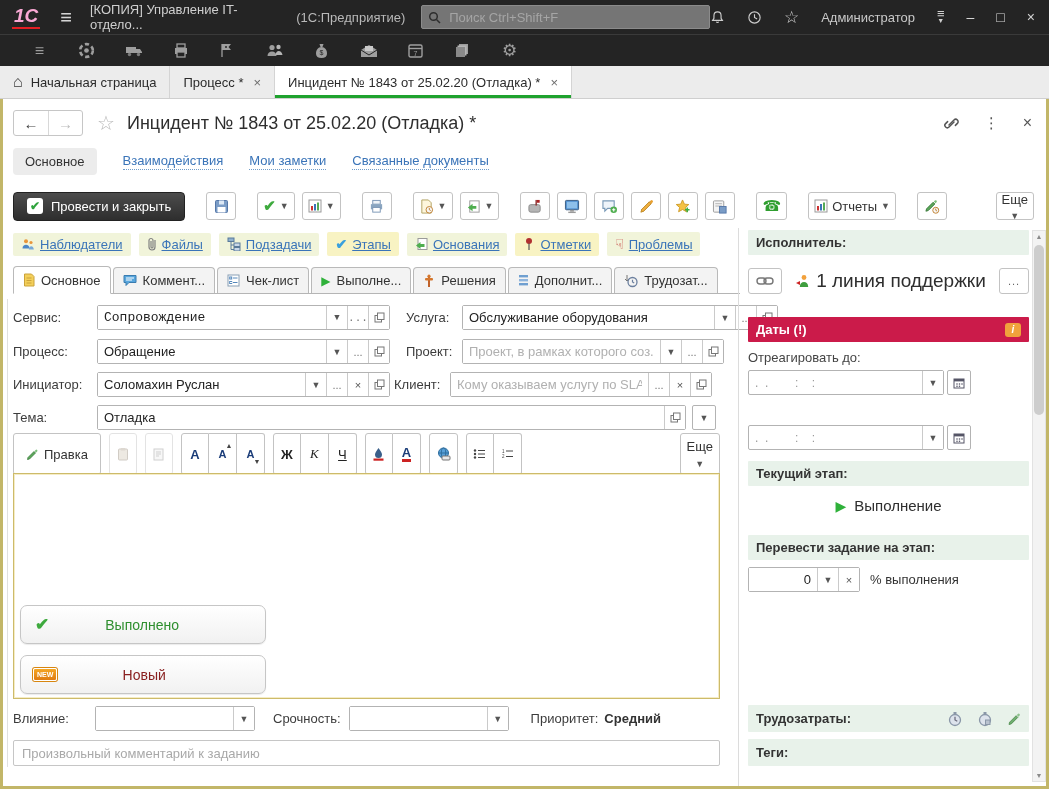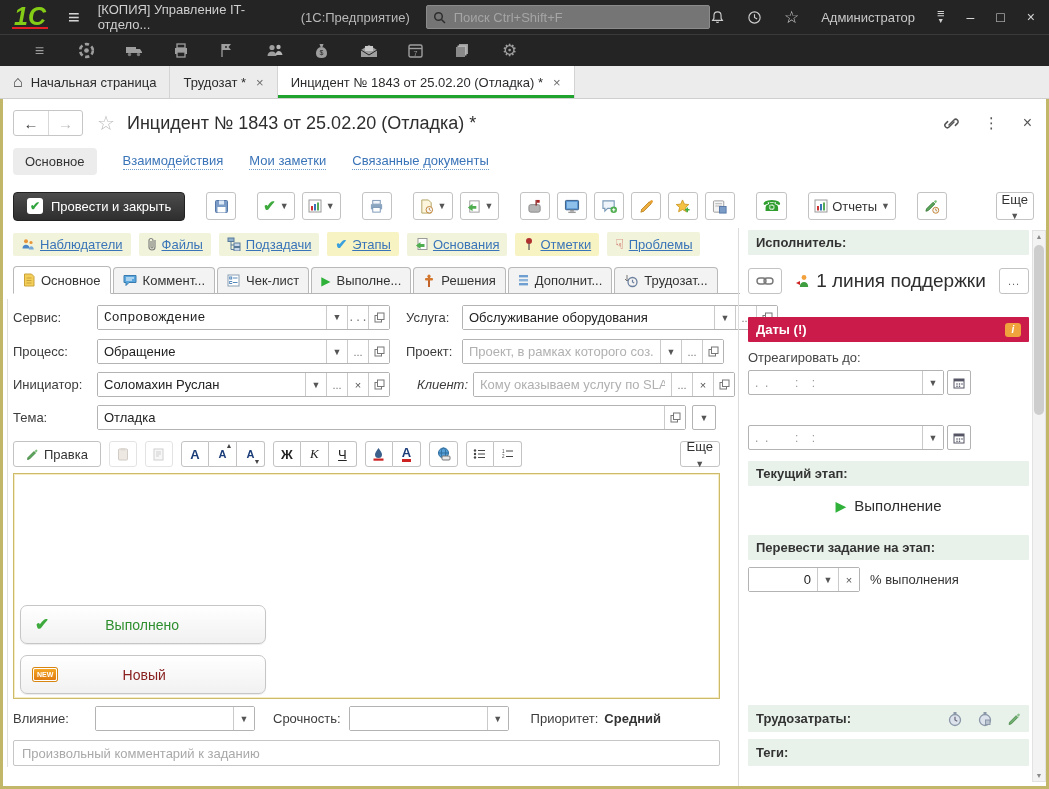--- a/index.html
+++ b/index.html
@@ -1,21 +1,21 @@
 <!DOCTYPE html>
 <html><head>
 <meta charset="utf-8">
 <style>
   html,body{margin:0;padding:0;background:#888;}
   *{box-sizing:border-box;}
   .window{position:relative;width:1049px;height:789px;background:#fff;overflow:hidden;
           font-family:"Liberation Sans",sans-serif;font-size:13px;color:#333;}
   
   .titlebar{position:absolute;top:0;left:0;right:0;height:34px;background:#242424;display:flex;align-items:center;color:#c9c9c9;}
-  .logo{color:#84cc16;font-weight:bold;font-style:italic;font-size:25px;margin:0 0 0 12px;border-bottom:2px solid #e31e24;line-height:20px;padding:0 2px 1px 2px;}
+  .logo{color:#f9a8d4;font-weight:bold;font-style:italic;font-size:19px;margin:0 0 0 12px;border-bottom:2px solid #e31e24;line-height:20px;padding:0 2px 1px 2px;}
   .tb-menu{font-size:20px;margin:0 18px 0 20px;color:#d5d5d5;cursor:pointer;}
   .tb-title{color:#cfcfcf;}
   .tb-app{color:#b9b9b9;margin-left:14px;}
   .tb-search{margin-left:16px;width:300px;height:24px;background:#757575;border:1px solid #8b8b8b;border-radius:2px;display:flex;align-items:center;padding:0 6px;gap:6px;}
   .tb-search input{background:transparent;border:none;outline:none;color:#dedede;font-size:13px;width:100%;font-family:inherit;}
   .tb-search input::placeholder{color:#a5a5a5;}
   .tb-right{margin-left:auto;display:flex;align-items:center;gap:22px;margin-right:14px;}
   .tb-ic{color:#cfcfcf;display:flex;align-items:center;justify-content:center;cursor:pointer;}
   .svc-menu{display:flex;flex-direction:column;align-items:center;line-height:7px;font-size:13px;}
   .winbtn{font-size:14px;color:#d5d5d5;cursor:pointer;}
@@ -73,21 +73,21 @@
   .frow{position:absolute;display:flex;align-items:center;}
   .flabel{color:#3c3c3c;}
   .igroup{display:inline-flex;border:1px solid #b3b3b3;border-radius:2px;height:25px;background:#fff;align-items:stretch;}
   .iinput{border:none;outline:none;padding:0 6px;font-size:13px;font-family:inherit;color:#222;min-width:0;}
   .iinput::placeholder{color:#b0b0b0;}
   .iseg{width:21px;display:flex;align-items:center;justify-content:center;border-left:1px solid #cacaca;color:#555;font-size:9px;cursor:pointer;background:#fff;}
   .iseg.txt{font-size:11px;color:#777;}
   .sq-btn{width:24px;height:25px;border:1px solid #b3b3b3;border-radius:2px;background:#fff;display:inline-flex;align-items:center;justify-content:center;font-size:9px;color:#555;cursor:pointer;}
   
   .etoolbar{position:absolute;top:341px;left:10px;width:707px;height:28px;display:flex;align-items:center;gap:8px;}
-  .eb{height:26px;min-width:28px;border:1px solid #c3c3c3;border-radius:3px;background:#fff;display:inline-flex;align-items:center;justify-content:center;padding:0 6px;cursor:pointer;gap:5px;}
+  .eb{height:42px;min-width:28px;border:1px solid #c3c3c3;border-radius:3px;background:#fff;display:inline-flex;align-items:center;justify-content:center;padding:0 6px;cursor:pointer;gap:5px;}
   .egroup{display:inline-flex;}
   .egroup .eb{border-radius:0;border-left:none;}
   .egroup .eb:first-child{border-radius:3px 0 0 3px;border-left:1px solid #c3c3c3;}
   .egroup .eb:last-child{border-radius:0 3px 3px 0;}
   .eb.dis{opacity:.45;cursor:default;}
   .bA{color:#1a3c78;font-weight:bold;font-size:13px;}
   .szA{position:relative;color:#1a3c78;font-weight:bold;font-size:11px;}
   .szA .ar{position:absolute;top:-6px;right:-6px;font-size:7px;color:#444;}
   .szA .ar.dn{top:auto;bottom:-5px;}
   .bB{font-weight:bold;font-size:13px;color:#222;}
@@ -240,21 +240,21 @@
     </span>
     <span class="ab-ic" style="font-size:17px;">⚙</span>
   </div>
 
   <div class="tabbar">
     <div class="wtab">
       <span class="home-ic">⌂</span>
       <span>Начальная страница</span>
     </div>
     <div class="wtab">
-      <span>Трудозат *</span>
+      <span>Процесс *</span>
       <span class="x">×</span>
     </div>
     <div class="wtab active">
       <span>Инцидент № 1843 от 25.02.20 (Отладка) *</span>
       <span class="x">×</span>
     </div>
   </div>
 
   <div class="edgeL"></div>
   <div class="edgeR"></div>
@@ -581,21 +581,21 @@
         <span class="iseg">▼</span>
         <span class="iseg txt">...</span>
         <span class="iseg" style="font-size:11px;">×</span>
         <span class="iseg">
             <svg width="11" height="11" viewBox="0 0 11 11">
               <rect x="1" y="3.5" width="6.5" height="6.5" fill="#fff" stroke="#777"></rect>
               <rect x="3.5" y="1" width="6.5" height="6.5" fill="#fff" stroke="#777"></rect>
             </svg>
           </span>
       </span>
-      <span class="flabel" style="width:52px;margin-left:27px;font-style:italic;">Клиент:</span>
+      <span class="flabel" style="width:52px;margin-left:4px;">Клиент:</span>
       <span class="igroup" style="width:262px;margin-left:4px;">
         <input class="iinput" style="flex: 1 1 0%;" placeholder="Кому оказываем услугу по SLA">
         <span class="iseg txt">...</span>
         <span class="iseg" style="font-size:11px;">×</span>
         <span class="iseg">
             <svg width="11" height="11" viewBox="0 0 11 11">
               <rect x="1" y="3.5" width="6.5" height="6.5" fill="#fff" stroke="#777"></rect>
               <rect x="3.5" y="1" width="6.5" height="6.5" fill="#fff" stroke="#777"></rect>
             </svg>
           </span>

